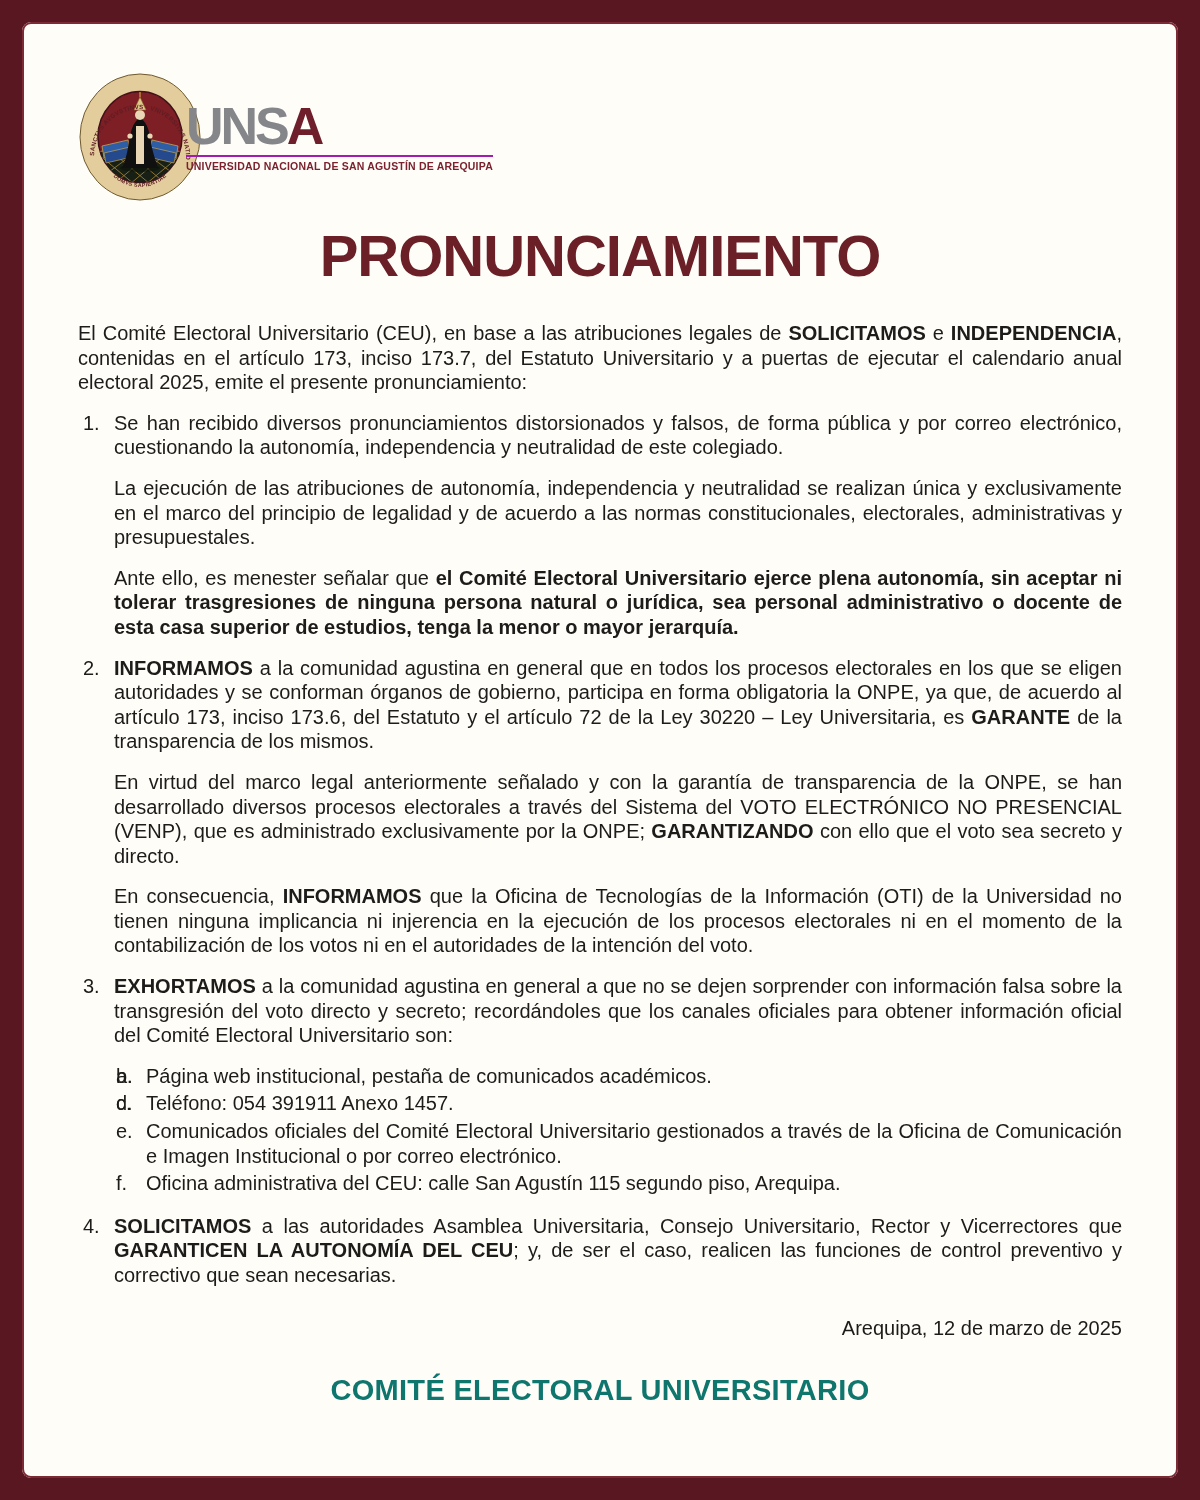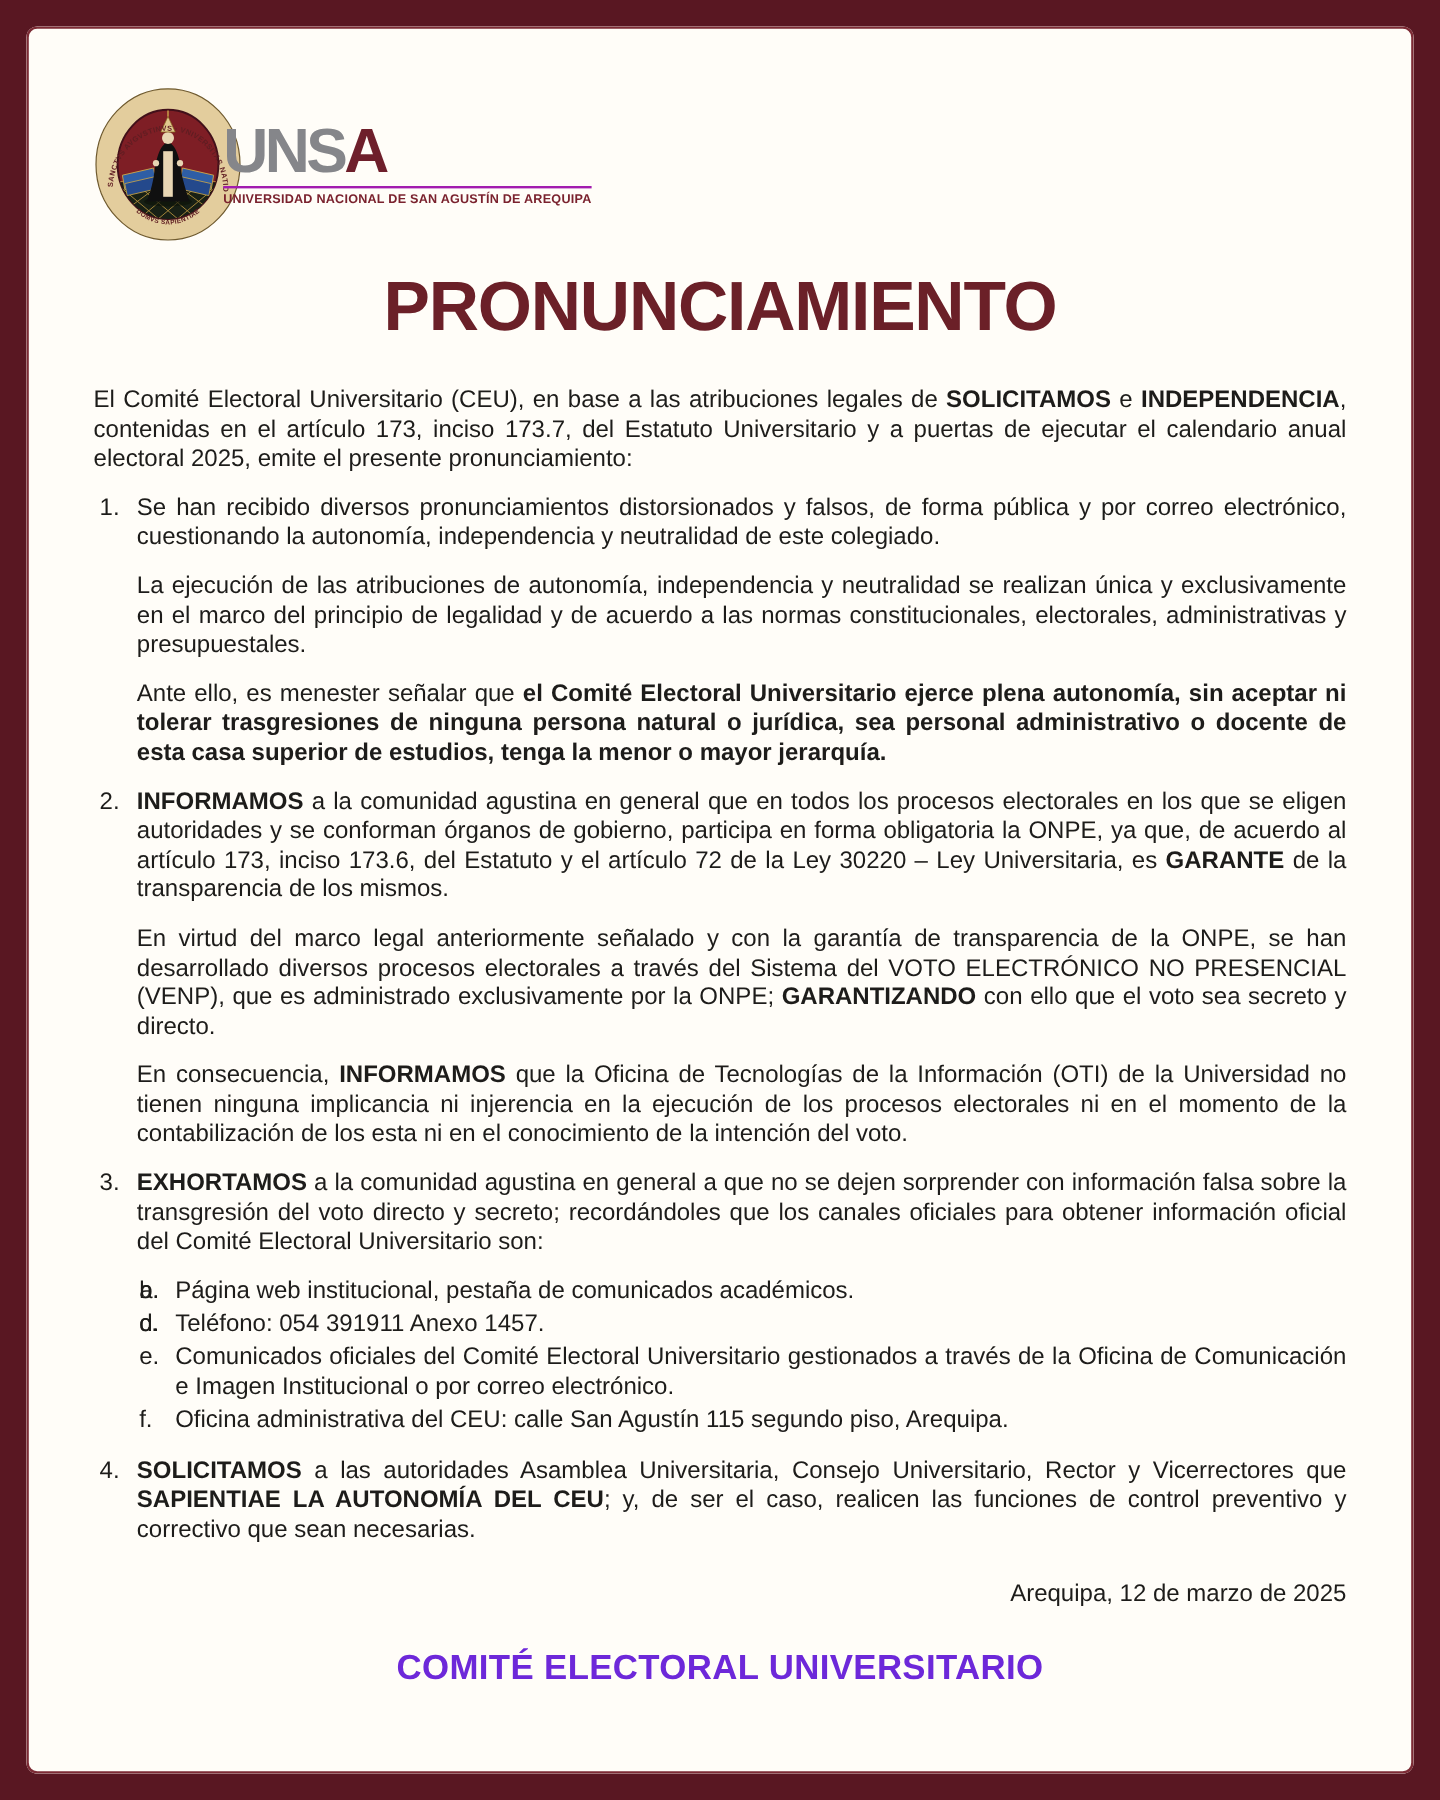--- a/index.html
+++ b/index.html
@@ -50,21 +50,21 @@
   .blk-item{position:relative;padding-left:36px;}
   .blk-item .marker{position:absolute;left:5px;top:0;}
   .blk-cont{margin-left:36px;}
   .blk-sub{position:relative;padding-left:68px;margin-bottom:3px;}
   .blk-sub .marker{position:absolute;left:38px;top:0;}
   .blk-sub + .blk-item{margin-top:18px;}
   .blk-date{text-align:right;margin-top:28px;margin-bottom:0;}
   
   .footer{
     margin-top:34px;text-align:center;
-    color:#6d28d9;font-weight:bold;font-size:29px;letter-spacing:0.3px;
+    color:#0f766e;font-weight:bold;font-size:29px;letter-spacing:0.3px;
   }
 </style>
 </head>
 <body>
 
 <div class="page">
   <div class="sheet">
 
     <div class="logo-row">
       <svg class="seal" viewBox="0 0 124 130" aria-hidden="true">
@@ -118,28 +118,28 @@
 
     <div class="title">PRONUNCIAMIENTO</div>
 
     <div class="body-text">
         <div class="blk blk-intro"><span>El Comité Electoral Universitario (CEU), en base a las atribuciones legales de </span><span class="b">SOLICITAMOS</span><span> e </span><span class="b">INDEPENDENCIA</span><span>, contenidas en el artículo 173, inciso 173.7, del Estatuto Universitario y a puertas de ejecutar el calendario anual electoral 2025, emite el presente pronunciamiento:</span></div>
         <div class="blk blk-item"><span class="marker">1.</span><span>Se han recibido diversos pronunciamientos distorsionados y falsos, de forma pública y por correo electrónico, cuestionando la autonomía, independencia y neutralidad de este colegiado.</span></div>
         <div class="blk blk-cont"><span>La ejecución de las atribuciones de autonomía, independencia y neutralidad se realizan única y exclusivamente en el marco del principio de legalidad y de acuerdo a las normas constitucionales, electorales, administrativas y presupuestales.</span></div>
         <div class="blk blk-cont"><span>Ante ello, es menester señalar que </span><span class="b">el Comité Electoral Universitario ejerce plena autonomía, sin aceptar ni tolerar trasgresiones de ninguna persona natural o jurídica, sea personal administrativo o docente de esta casa superior de estudios, tenga la menor o mayor jerarquía.</span></div>
         <div class="blk blk-item"><span class="marker">2.</span><span class="b">INFORMAMOS</span><span> a la comunidad agustina en general que en todos los procesos electorales en los que se eligen autoridades y se conforman órganos de gobierno, participa en forma obligatoria la ONPE, ya que, de acuerdo al artículo 173, inciso 173.6, del Estatuto y el artículo 72 de la Ley 30220 – Ley Universitaria, es </span><span class="b">GARANTE</span><span> de la transparencia de los mismos.</span></div>
         <div class="blk blk-cont"><span>En virtud del marco legal anteriormente señalado y con la garantía de transparencia de la ONPE, se han desarrollado diversos procesos electorales a través del Sistema del VOTO ELECTRÓNICO NO PRESENCIAL (VENP), que es administrado exclusivamente por la ONPE; </span><span class="b">GARANTIZANDO</span><span> con ello que el voto sea secreto y directo.</span></div>
-        <div class="blk blk-cont"><span>En consecuencia, </span><span class="b">INFORMAMOS</span><span> que la Oficina de Tecnologías de la Información (OTI) de la Universidad no tienen ninguna implicancia ni injerencia en la ejecución de los procesos electorales ni en el momento de la contabilización de los esta ni en el conocimiento de la intención del voto.</span></div>
+        <div class="blk blk-cont"><span>En consecuencia, </span><span class="b">INFORMAMOS</span><span> que la Oficina de Tecnologías de la Información (OTI) de la Universidad no tienen ninguna implicancia ni injerencia en la ejecución de los procesos electorales ni en el momento de la contabilización de los votos ni en el autoridades de la intención del voto.</span></div>
         <div class="blk blk-item"><span class="marker">3.</span><span class="b">EXHORTAMOS</span><span> a la comunidad agustina en general a que no se dejen sorprender con información falsa sobre la transgresión del voto directo y secreto; recordándoles que los canales oficiales para obtener información oficial del Comité Electoral Universitario son:</span></div>
         <div class="blk blk-sub"><span class="marker">a.</span></div>
         <div class="blk blk-sub"><span class="marker">b.</span><span>Página web institucional, pestaña de comunicados académicos.</span></div>
         <div class="blk blk-sub"><span class="marker">c.</span></div>
         <div class="blk blk-sub"><span class="marker">d.</span><span>Teléfono: 054 391911 Anexo 1457.</span></div>
         <div class="blk blk-sub"><span class="marker">e.</span><span>Comunicados oficiales del Comité Electoral Universitario gestionados a través de la Oficina de Comunicación e Imagen Institucional o por correo electrónico.</span></div>
         <div class="blk blk-sub"><span class="marker">f.</span><span>Oficina administrativa del CEU: calle San Agustín 115 segundo piso, Arequipa.</span></div>
-        <div class="blk blk-item"><span class="marker">4.</span><span class="b">SOLICITAMOS</span><span> a las autoridades Asamblea Universitaria, Consejo Universitario, Rector y Vicerrectores que </span><span class="b">SAPIENTIAE LA AUTONOMÍA DEL CEU</span><span>; y, de ser el caso, realicen las funciones de control preventivo y correctivo que sean necesarias.</span></div>
+        <div class="blk blk-item"><span class="marker">4.</span><span class="b">SOLICITAMOS</span><span> a las autoridades Asamblea Universitaria, Consejo Universitario, Rector y Vicerrectores que </span><span class="b">GARANTICEN LA AUTONOMÍA DEL CEU</span><span>; y, de ser el caso, realicen las funciones de control preventivo y correctivo que sean necesarias.</span></div>
         <div class="blk blk-date"><span>Arequipa, 12 de marzo de 2025</span></div>
       </div>
 
     <div class="footer">COMITÉ ELECTORAL UNIVERSITARIO</div>
 
   </div>
 </div>
 
 </body></html>

